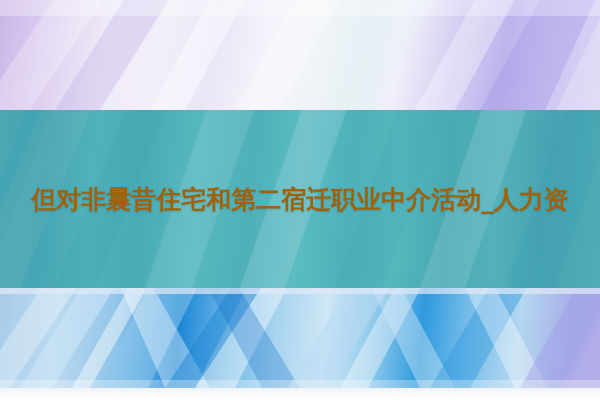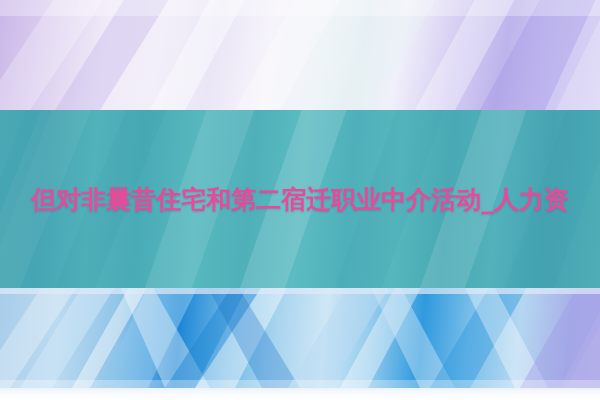--- a/index.html
+++ b/index.html
@@ -102,21 +102,21 @@
     width: 600px; height: 400px;
     display: flex;
     flex-direction: column;
     align-items: center;
     justify-content: center;
     pointer-events: none;
   }
   .headline {
     width: 600px;
     text-align: center;
-    color: #ec4899;
+    color: #a16207;
     font-weight: bold;
     font-size: 25px;
     line-height: 36px;
     white-space: nowrap;
     overflow: visible;
     letter-spacing: 0px;
     text-shadow: 0 1px 2px rgba(20,80,90,0.22);
   }
   .headline .ln {
     display: block;

